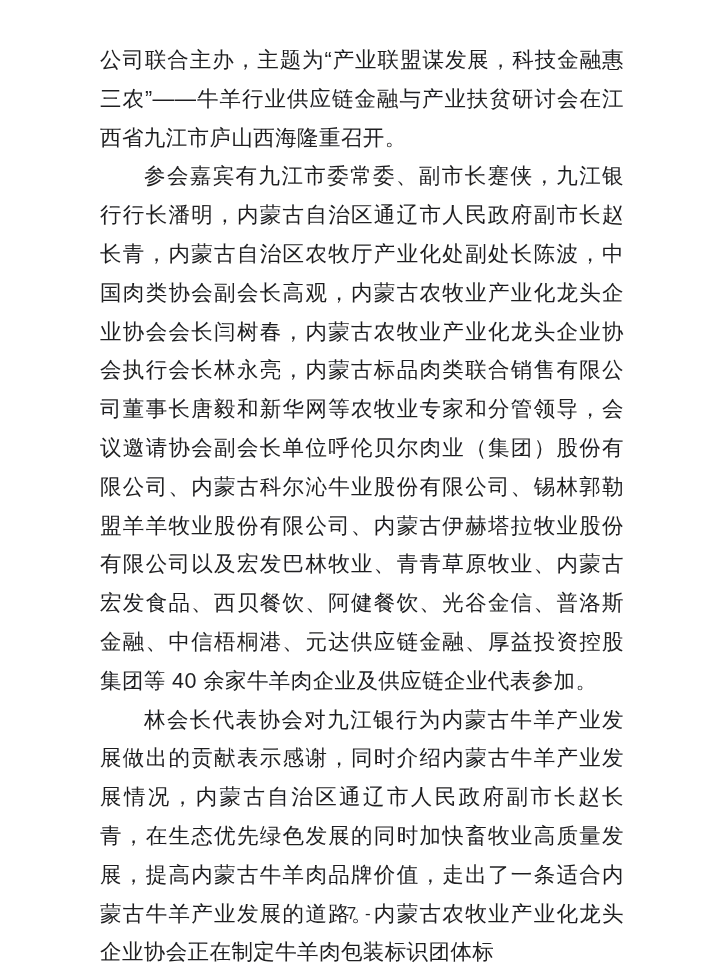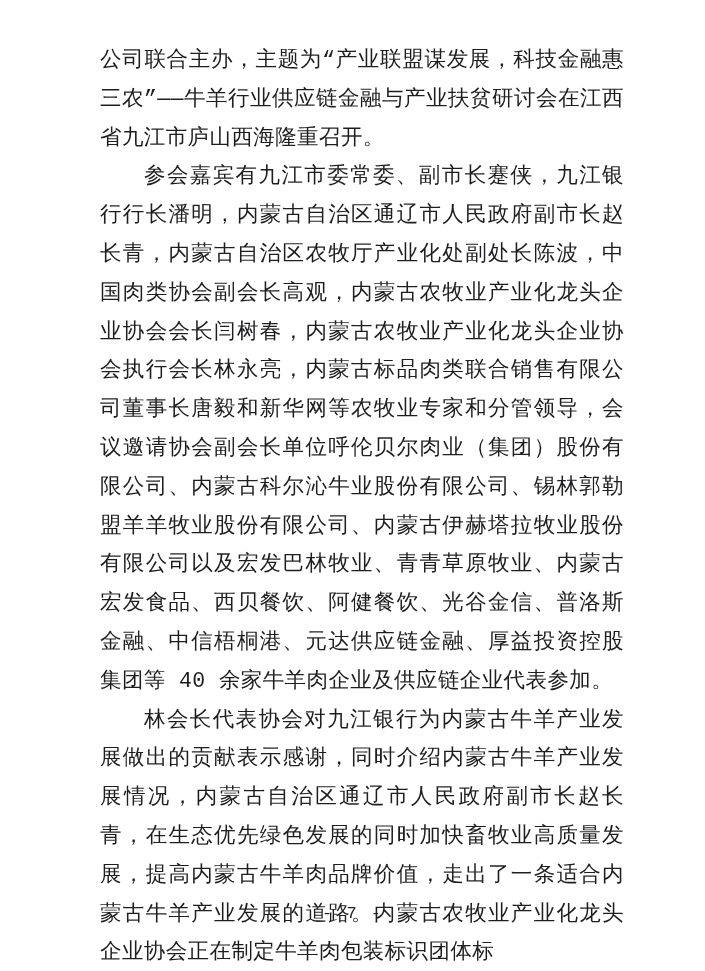--- a/index.html
+++ b/index.html
@@ -6,21 +6,21 @@
     margin: 0;
     padding: 0;
     background: #ffffff;
   }
   .doc-page {
     position: relative;
     width: 705px;
     height: 971px;
     background: #ffffff;
     overflow: hidden;
-    font-family: Liberation Mono, monospace;
+    font-family: Liberation Sans, sans-serif;
     color: #1e1e20;
   }
   .doc-content {
     position: absolute;
     left: 100px;
     top: 41px;
     width: 524px;
     font-size: 21.5px;
     line-height: 38.8px;
     text-align: justify;

